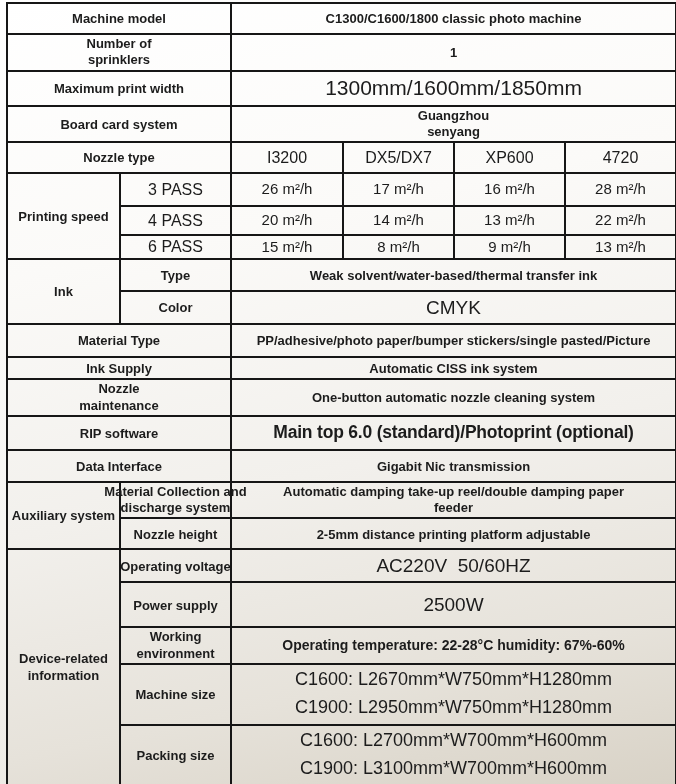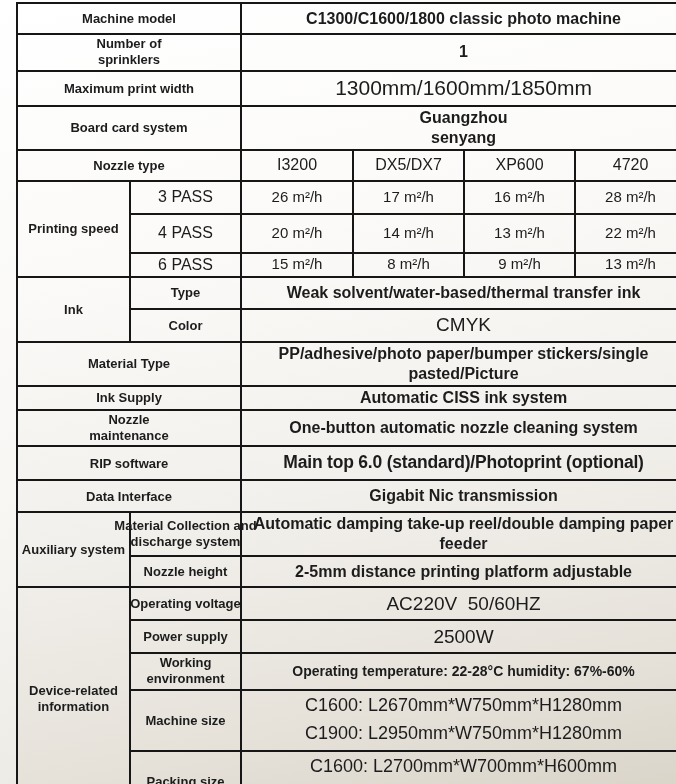--- a/index.html
+++ b/index.html
@@ -1,38 +1,38 @@
 <!DOCTYPE html>
 <html><head>
 <meta charset="utf-8">
 <style>
   html,body{margin:0;padding:0;background:#ffffff;}
   .page{
     width:676px;height:784px;box-sizing:border-box;
-    padding:2px 5px 3px 16px;
+    padding:2px 5px 3px 6px;
     background:linear-gradient(150deg,#ffffff 0%,#f7f6f3 45%,#e9e6df 78%,#cfc9bd 100%);
     font-family:"Liberation Sans","DejaVu Sans",sans-serif;
     color:#1c1c1c;
   }
   table.spec{
     width:669px;height:779px;
     border-collapse:collapse;table-layout:fixed;
     background:linear-gradient(168deg,#ffffff 0%,#fbfaf8 30%,#f2f0ec 58%,#e6e2da 82%,#d8d2c6 100%);
   }
   td{
     border:2px solid #161616;
     text-align:center;vertical-align:middle;
     padding:1px 2px;overflow:visible;
   }
   td span{white-space:pre-wrap;line-height:1.25;display:inline-block;}
   
   .lab span{font-weight:bold;font-size:13px;}
   .sublab span{font-weight:bold;font-size:13px;width:170%;margin-left:-35%;}
   
-  .val span{font-weight:bold;font-size:16px;}
+  .val span{font-weight:bold;font-size:13px;}
   .val-md span{font-weight:bold;font-size:14px;}
   .val-lg span{font-weight:normal;font-size:21px;}
   .val-cmyk span{font-weight:normal;font-size:19px;}
   .val-size span{font-weight:normal;font-size:18px;line-height:1.55;}
   .val-rip span{font-weight:bold;font-size:17.5px;letter-spacing:-0.2px;}
   .head15 span{font-weight:normal;font-size:16px;}
   .pass span{font-weight:normal;font-size:16px;}
   .speedval span{font-weight:normal;font-size:15px;}
 </style>
 </head>
@@ -81,21 +81,21 @@
   </tr>
 
   <tr style="height:33px">
     <td rowspan="3" class="lab"><span>Printing speed</span></td>
     <td class="pass"><span>3 PASS</span></td>
     <td class="speedval"><span>26 m²/h</span></td>
     <td class="speedval"><span>17 m²/h</span></td>
     <td class="speedval"><span>16 m²/h</span></td>
     <td class="speedval"><span>28 m²/h</span></td>
   </tr>
-  <tr style="height:39px">
+  <tr style="height:29px">
     <td class="pass"><span>4 PASS</span></td>
     <td class="speedval"><span>20 m²/h</span></td>
     <td class="speedval"><span>14 m²/h</span></td>
     <td class="speedval"><span>13 m²/h</span></td>
     <td class="speedval"><span>22 m²/h</span></td>
   </tr>
   <tr style="height:23px">
     <td class="pass"><span>6 PASS</span></td>
     <td class="speedval"><span>15 m²/h</span></td>
     <td class="speedval"><span>8 m²/h</span></td>
@@ -106,21 +106,21 @@
   <tr style="height:32px">
     <td rowspan="2" class="lab"><span>Ink</span></td>
     <td class="sublab"><span>Type</span></td>
     <td colspan="4" class="val"><span>Weak solvent/water-based/thermal transfer ink</span></td>
   </tr>
   <tr style="height:33px">
     <td class="sublab"><span>Color</span></td>
     <td colspan="4" class="val-cmyk"><span>CMYK</span></td>
   </tr>
 
-  <tr style="height:44px">
+  <tr style="height:33px">
     <td colspan="2" class="lab"><span>Material Type</span></td>
     <td colspan="4" class="val"><span>PP/adhesive/photo paper/bumper stickers/single pasted/Picture</span></td>
   </tr>
 
   <tr style="height:16px">
     <td colspan="2" class="lab"><span>Ink Supply</span></td>
     <td colspan="4" class="val"><span>Automatic CISS ink system</span></td>
   </tr>
 
   <tr style="height:33px">
@@ -150,21 +150,21 @@
     <td class="sublab"><span>Nozzle height</span></td>
     <td colspan="4" class="val"><span>2-5mm distance printing platform adjustable</span></td>
   </tr>
 
   <tr style="height:33px">
     <td rowspan="5" class="lab"><span>Device-related
 information</span></td>
     <td class="sublab"><span>Operating voltage</span></td>
     <td colspan="4" class="val-cmyk"><span>AC220V  50/60HZ</span></td>
   </tr>
-  <tr style="height:33px">
+  <tr style="height:45px">
     <td class="sublab"><span>Power supply</span></td>
     <td colspan="4" class="val-cmyk"><span>2500W</span></td>
   </tr>
   <tr style="height:33px">
     <td class="sublab"><span>Working
 environment</span></td>
     <td colspan="4" class="val-md"><span>Operating temperature: 22-28°C humidity: 67%-60%</span></td>
   </tr>
   <tr style="height:61px">
     <td class="sublab"><span>Machine size</span></td>

